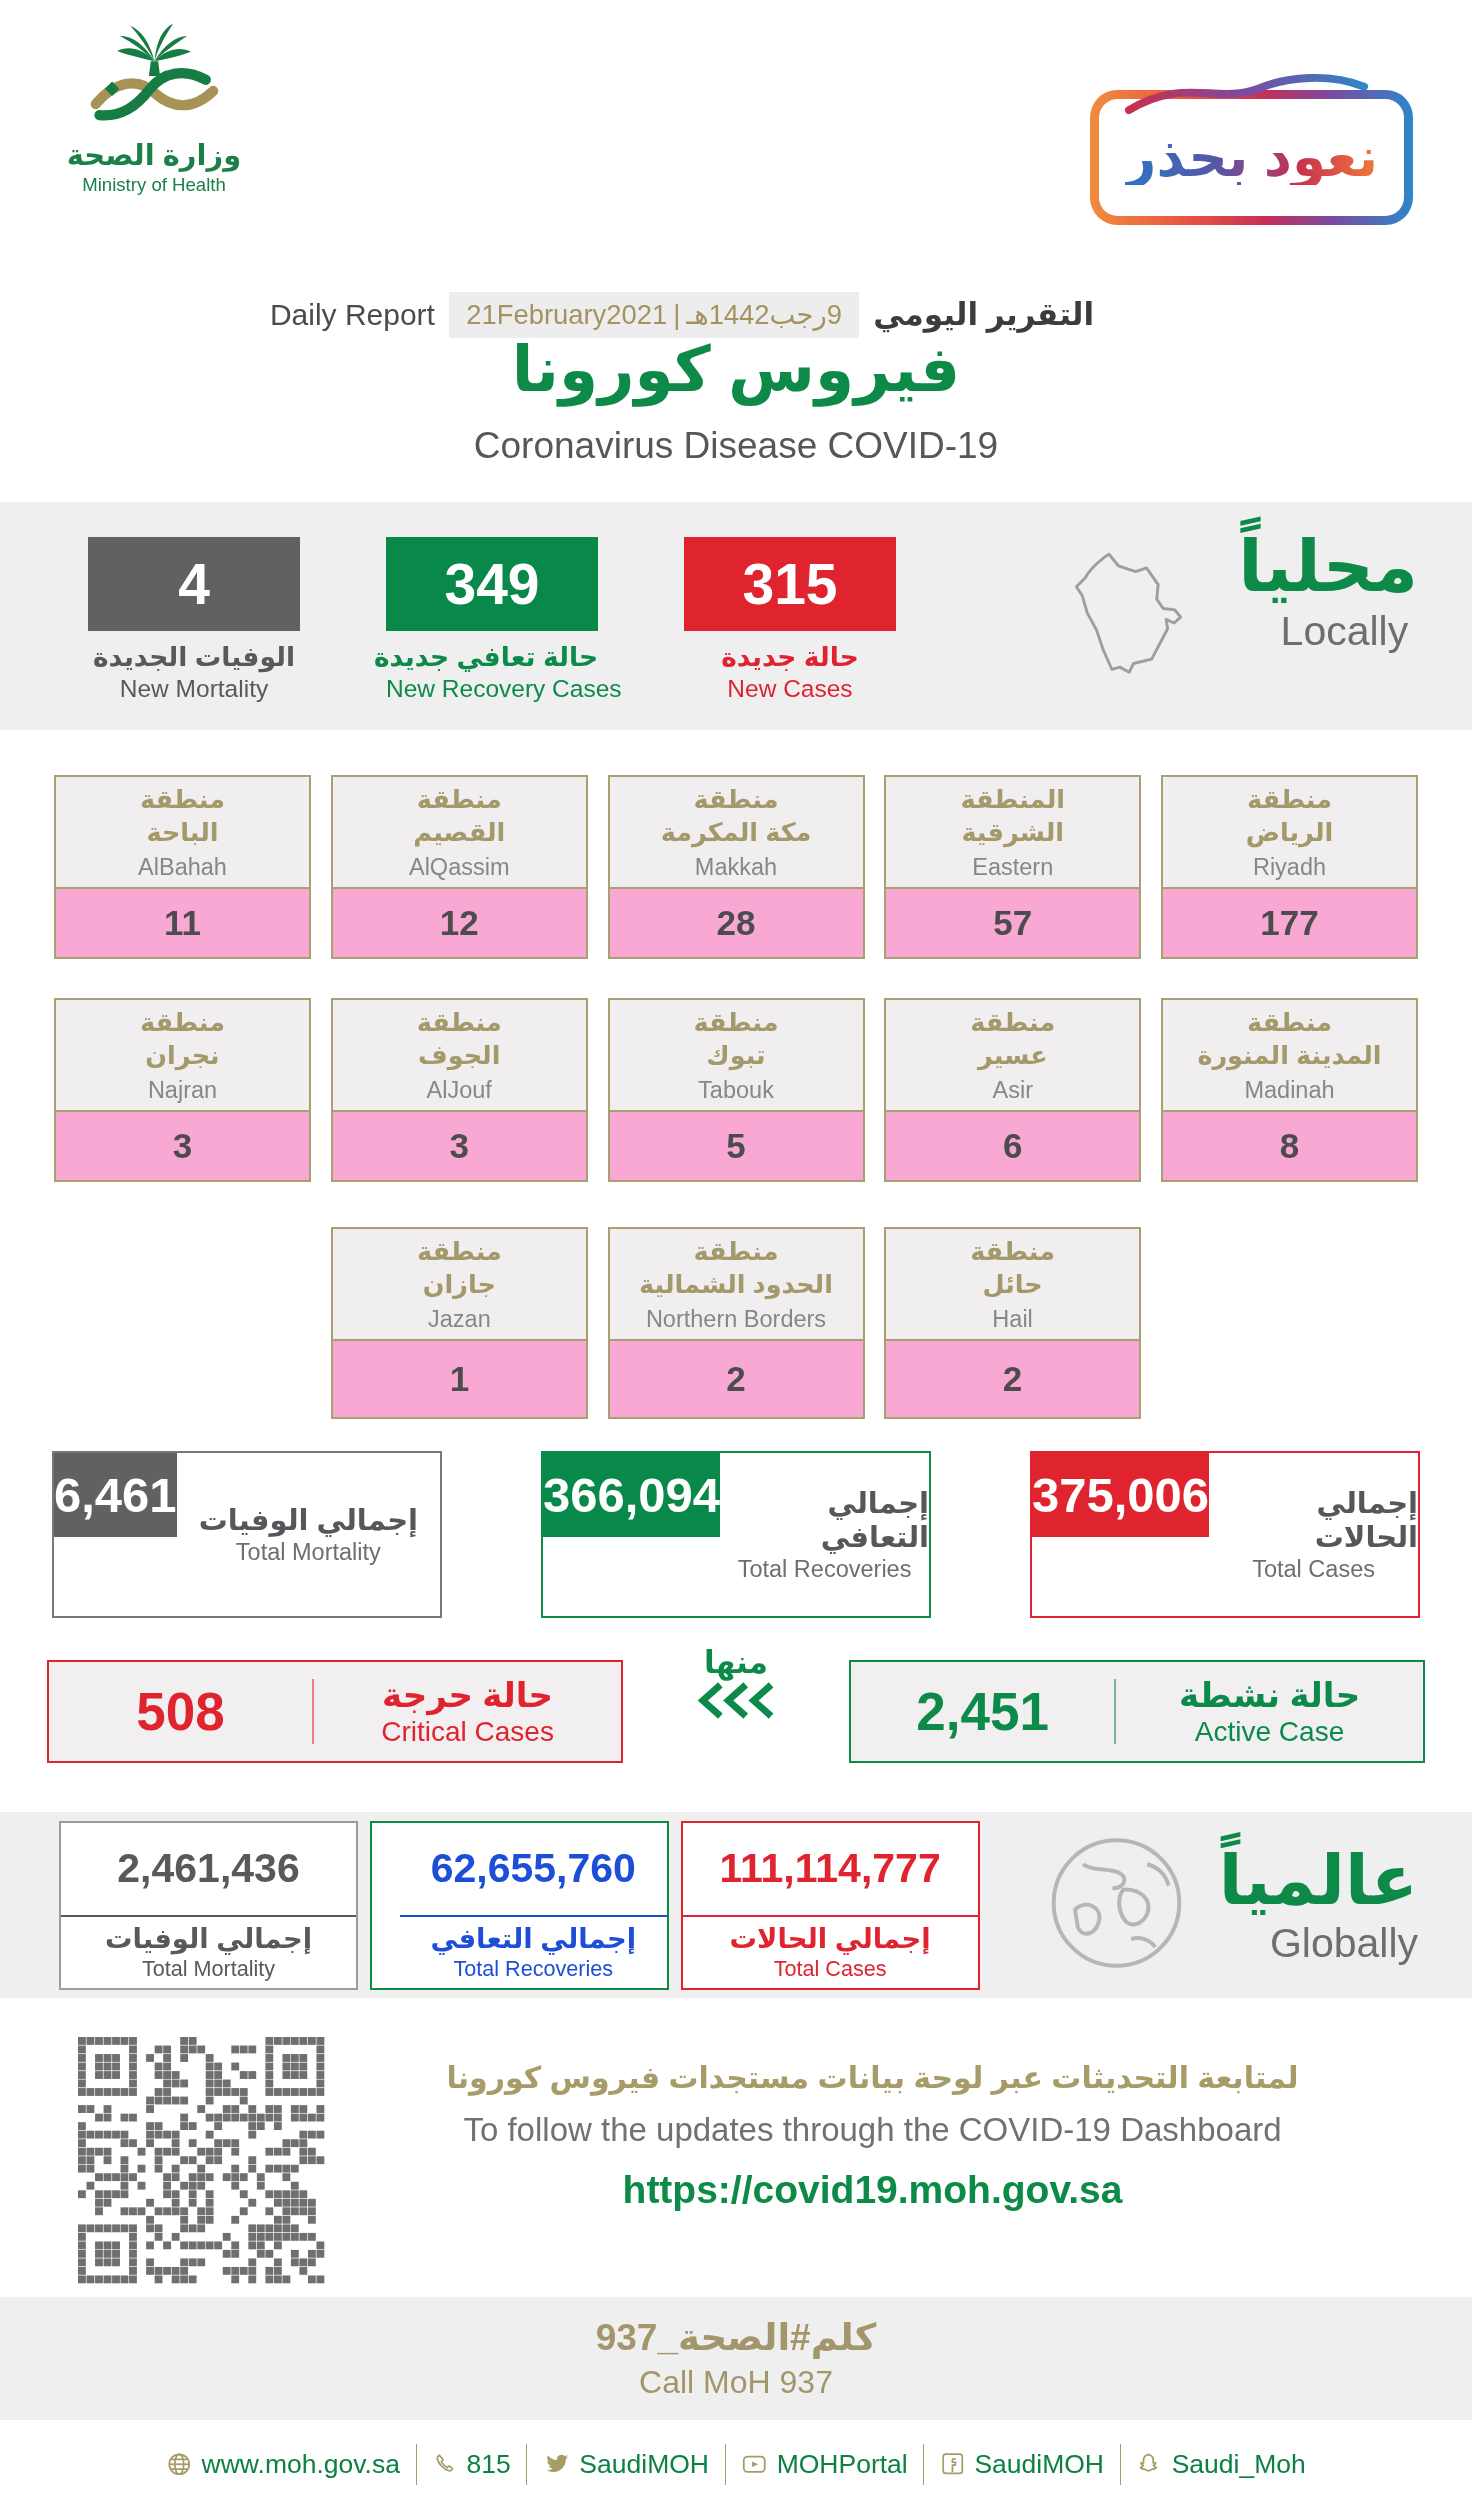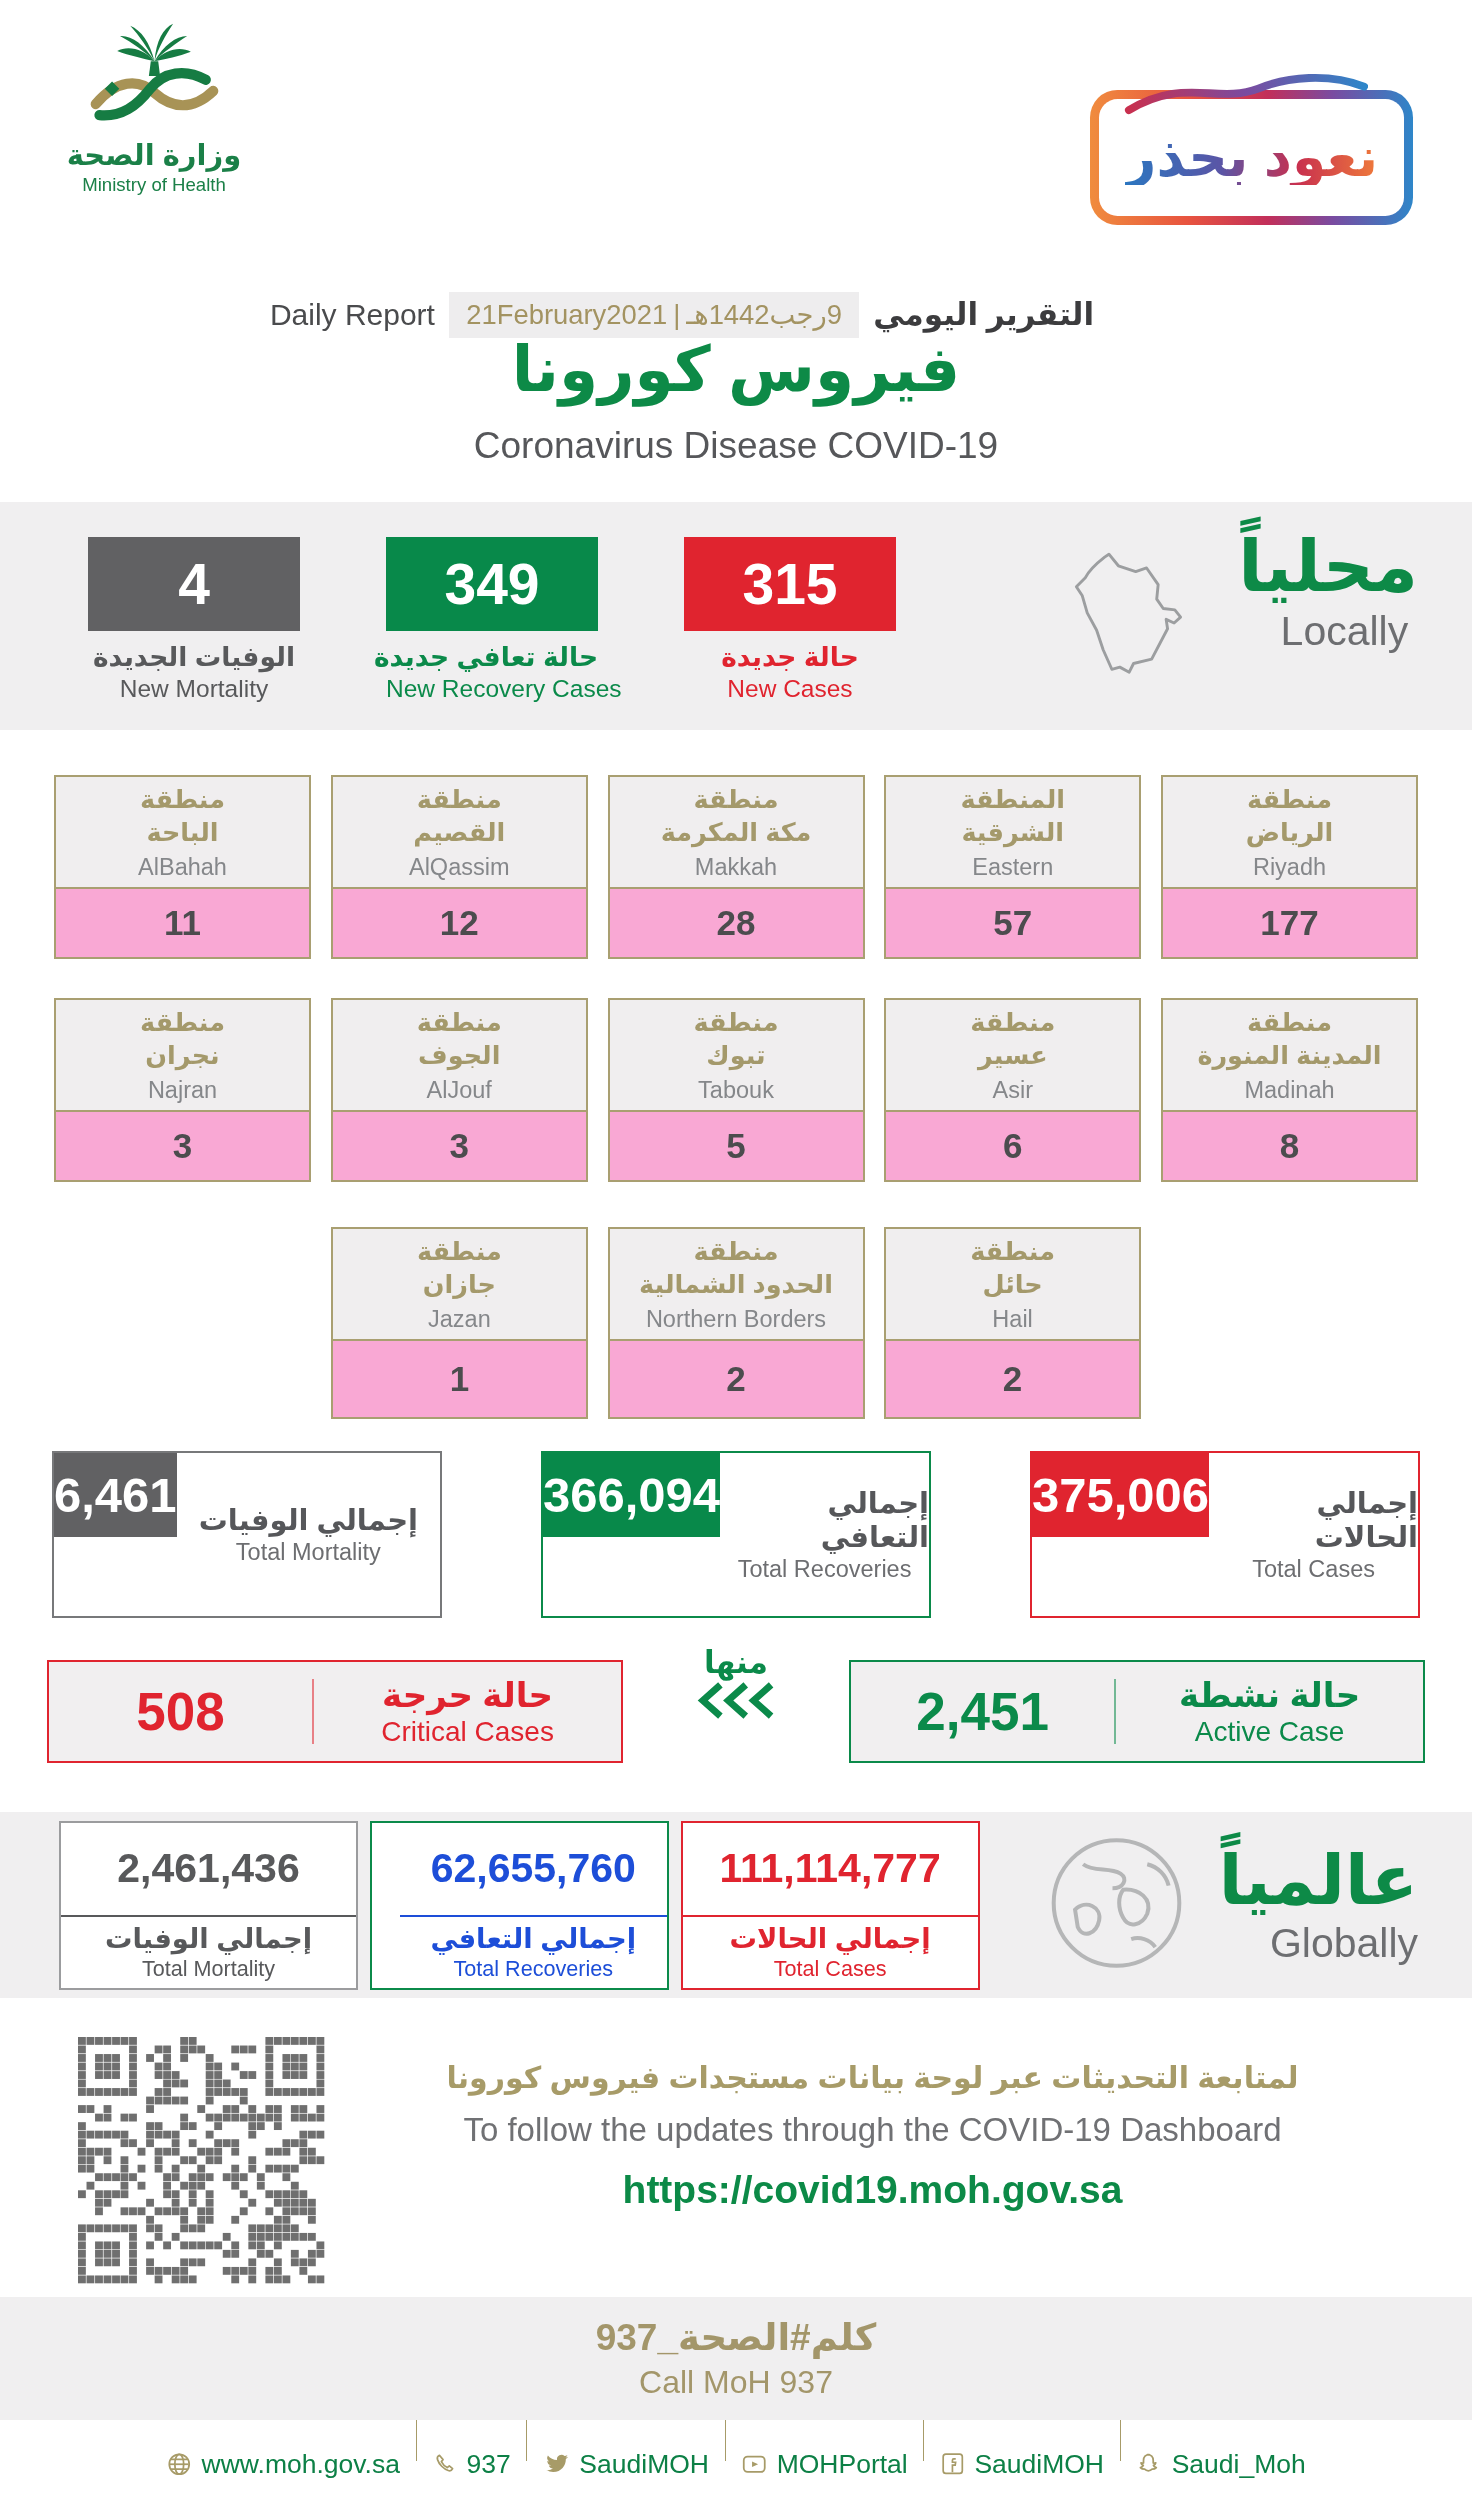--- a/index.html
+++ b/index.html
@@ -119,21 +119,21 @@
   .dash-en { color:#707174; font-size:33px; margin-top:15.7px; }
   .dash-url { color:#0c8a47; font-size:39px; font-weight:bold; margin-top:19.6px; display:inline-block; text-decoration:none; }
 
   
   .sec-hashtag { height:123px; background:#f0eff0; display:flex; flex-direction:column;
     align-items:center; justify-content:center; gap:5.9px; }
   .hash-ar { color:#a3966a; font-size:37px; font-weight:bold; direction:rtl; }
   .hash-en { color:#a3966a; font-size:32px; }
 
   
-  .sec-footer { height:88px; background:#fff; display:flex; justify-content:center; }
+  .sec-footer { height:88px; background:#fff; display:flex; align-items:center; justify-content:center; }
   .f-item { display:flex; align-items:center; gap:8.8px; }
   .f-label { color:#0d8046; font-size:26.5px; }
   .f-div { width:1px; height:41px; background:#a79b68; margin:0 15.7px; }
   .f-icon svg { display:block; }
 </style>
 </head>
 <body>
 
 <div class="page">
 
@@ -853,21 +853,21 @@
       </span>
       <span class="f-label">www.moh.gov.sa</span>
     </div>
     <div class="f-div"></div>
     <div class="f-item">
       <span class="f-icon">
         <svg width="25.5" height="25.5" viewBox="0 0 24 24" fill="none" stroke="#a79b68" stroke-width="1.6">
           <path d="M7,4 C5.3,4.8 4.6,6.3 5.2,8.1 C6.6,12.5 10.9,16.9 15.3,18.4 C17.1,19 18.6,18.3 19.4,16.6 L16.3,14 L14.4,15.6 C12.2,14.5 9.9,12.2 8.8,10 L10.4,8.1 Z" stroke-linejoin="round"></path>
         </svg>
       </span>
-      <span class="f-label">937</span>
+      <span class="f-label">815</span>
     </div>
     <div class="f-div"></div>
     <div class="f-item">
       <span class="f-icon">
         <svg width="27.4" height="27.4" viewBox="0 0 24 24">
           <path fill="#a79b68" d="M22,5.9c-.7.3-1.5.5-2.3.6.8-.5,1.4-1.3,1.7-2.2-.8.5-1.6.8-2.5,1a3.9,3.9,0,0,0-6.6,3.5,11,11,0,0,1-8-4,3.9,3.9,0,0,0,1.2,5.2c-.6,0-1.2-.2-1.7-.5v.1a3.9,3.9,0,0,0,3.1,3.8c-.6.2-1.2.2-1.8.1a3.9,3.9,0,0,0,3.6,2.7A7.8,7.8,0,0,1,3,17.6a11,11,0,0,0,6,1.7c7.1,0,11-5.9,11-11v-.5C20.8,7.3,21.5,6.7,22,5.9Z"></path>
         </svg>
       </span>
       <span class="f-label">SaudiMOH</span>
     </div>

